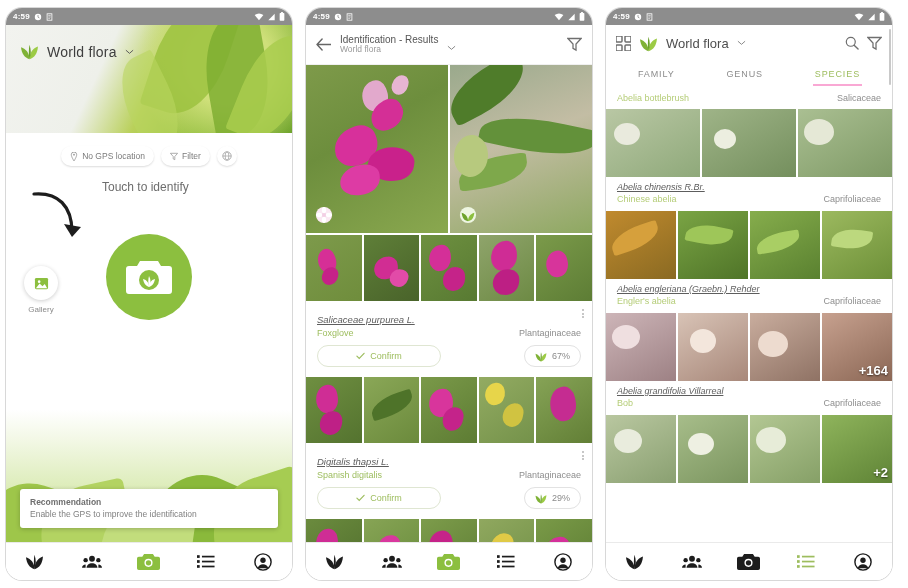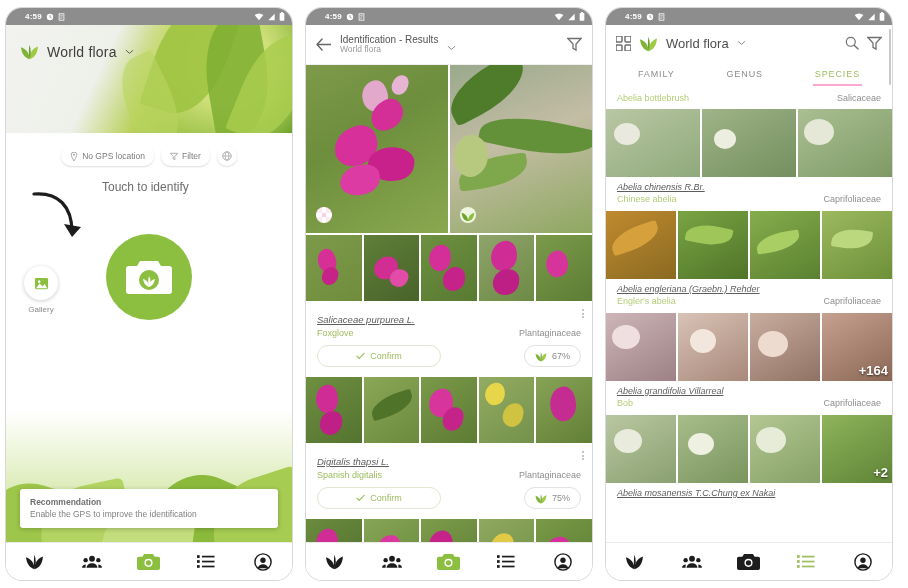--- a/index.html
+++ b/index.html
@@ -20,21 +20,21 @@
     overflow: hidden;
     box-shadow: 0 0 0 1px #d8d8d8;
     display: flex; flex-direction: column;
   }
   .statusbar {
     height: 17px; background: #8d8d8d; color: #fff;
     display: flex; align-items: center; padding: 0 7px;
     font-size: 8px; letter-spacing: .2px; flex: 0 0 auto;
   }
   .statusbar .clock { font-weight: bold; font-size: 8px; }
-  .sb-left { display: flex; align-items: center; gap: 4px; margin-left: 12px; }
+  .sb-left { display: flex; align-items: center; gap: 4px; }
   .sb-right { margin-left: auto; display: flex; align-items: center; gap: 3px; }
   .sb-ic { display: block; }
 
   .screen { position: relative; flex: 1 1 auto; overflow: hidden; background: #fff; }
 
   
   .bottomnav {
     position: absolute; left: 0; right: 0; bottom: 0; height: 38px;
     background: #fff; border-top: 1px solid #eaeaea;
     display: flex; align-items: center; justify-content: space-around;
@@ -495,21 +495,21 @@
                   <path d="M1 4.2L3.6 6.8 9 1" stroke="#9dbd5e" stroke-width="1.3" fill="none" stroke-linecap="round"></path>
                 </svg>
               <span>Confirm</span>
             </div>
             <div class="scorechip">
               <svg width="12" height="11" viewBox="0 0 22 20">
                   <path d="M11 19C11 12 7 7 1 5c1 8 4 12 10 14z" fill="#7fb236"></path>
                   <path d="M11 19C11 11 15 6 21 4c-1 9-4 13-10 15z" fill="#9ccb45"></path>
                   <path d="M11 19C10 13 10 8 11 2c2 6 2 11 0 17z" fill="#6aa02c"></path>
                 </svg>
-              <span>75%</span>
+              <span>29%</span>
             </div>
           </div>
           <div class="kebab">
               <i></i>
               <i></i>
               <i></i>
             </div>
         </div>
 
         <div class="thumbstrip" style="margin-top:0">
@@ -721,23 +721,20 @@
           <div class="ph" style="background:linear-gradient(150deg,#a7bd8a,#7b955f)">
               <div class="petal" style="left:10px;top:18px;width:26px;height:22px;background:#eef0e2;border-radius:50%"></div>
             </div>
           <div class="ph" style="background:linear-gradient(150deg,#b3c793,#86a067)">
               <div class="petal" style="left:6px;top:12px;width:30px;height:26px;background:#e7ecd8;border-radius:50%"></div>
             </div>
           <div class="ph" style="background:linear-gradient(150deg,#8fb45c,#5f8436)">
             <span class="plusbadge">+2</span>
           </div>
         </div>
-        <div class="sp-text" style="padding-bottom:2px">
-          <div class="sp-sci">Abelia mosanensis T.C.Chung ex Nakai</div>
-        </div>
       </div>
 
       <div class="bottomnav">
         <div class="navitem">
           <svg width="19" height="17" viewBox="0 0 22 20">
               <path d="M11 19C11 12 7 7 1 5c1 8 4 12 10 14z" fill="#1d1d1d"></path>
               <path d="M11 19C11 11 15 6 21 4c-1 9-4 13-10 15z" fill="#1d1d1d"></path>
               <path d="M11 19C10 13 10 8 11 2c2 6 2 11 0 17z" fill="#1d1d1d"></path>
             </svg>
         </div>

